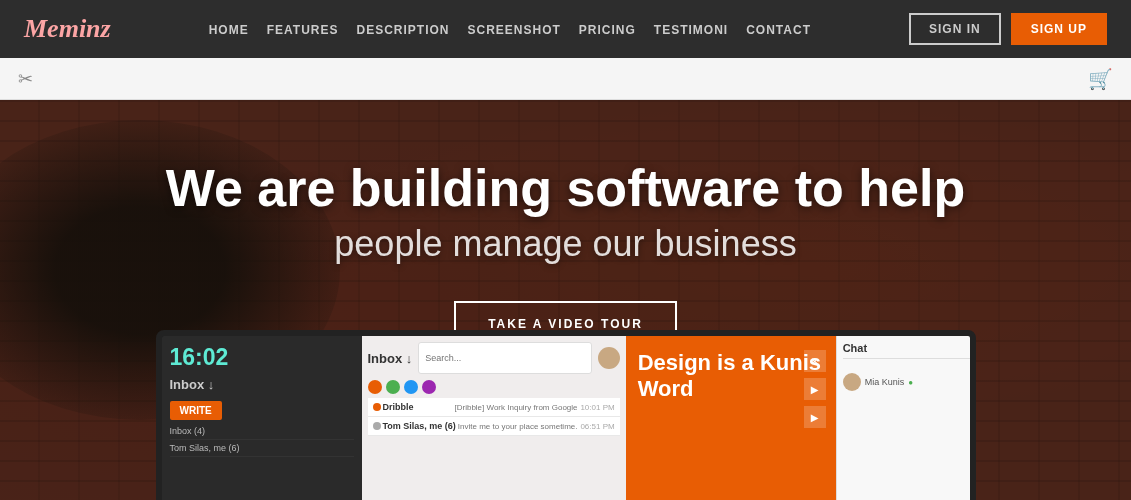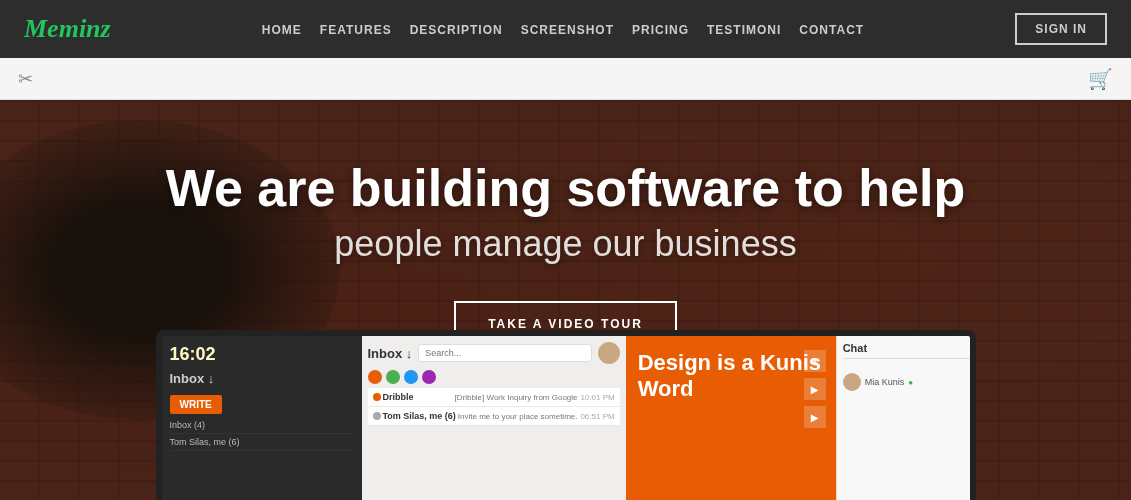--- a/index.html
+++ b/index.html
@@ -17,21 +17,21 @@
       z-index: 10;
     }
     .navbar-logo {
       font-family: Georgia, serif;
       font-style: italic;
       font-size: 26px;
       color: #fff;
       font-weight: bold;
       flex-shrink: 0;
     }
-    .navbar-logo span { color: #22c55e; }
+    .navbar-logo span { color: #fca5a5; }
     .navbar-nav {
       display: flex;
       align-items: center;
       gap: 18px;
       margin: 0 auto;
       list-style: none;
     }
     .navbar-nav a {
       color: #ccc;
       text-decoration: none;
@@ -222,22 +222,22 @@
       display: flex;
     }
     
     .app-left {
       width: 200px;
       background: #2a2a2a;
       flex-shrink: 0;
       padding: 8px;
     }
     .app-time {
-      color: #fef9c3;
-      font-size: 18px;
+      color: #5eead4;
+      font-size: 23px;
       font-weight: bold;
       margin-bottom: 6px;
     }
     .app-inbox-header {
       color: #ccc;
       font-size: 13px;
       font-weight: bold;
       margin-bottom: 8px;
     }
     .app-write-btn {
@@ -267,21 +267,21 @@
     }
     .app-email-header {
       display: flex;
       align-items: center;
       gap: 6px;
       margin-bottom: 6px;
     }
     .app-email-header .title { font-size: 13px; font-weight: bold; color: #333; }
     .app-search {
       flex: 1;
-      height: 18px;
+      height: 32px;
       border: 1px solid #ddd;
       background: #fff;
       border-radius: 3px;
       padding: 0 6px;
       font-size: 9px;
       color: #999;
     }
     .app-avatar-circle {
       width: 22px;
       height: 22px;
@@ -396,20 +396,21 @@
     <li><a href="#">HOME</a></li>
     <li><a href="#">FEATURES</a></li>
     <li><a href="#">DESCRIPTION</a></li>
     <li><a href="#">SCREENSHOT</a></li>
     <li><a href="#">PRICING</a></li>
     <li><a href="#">TESTIMONI</a></li>
     <li><a href="#">CONTACT</a></li>
   </ul>
   <div class="navbar-actions">
     <button class="btn-signin">SIGN IN</button>
+    <button class="btn-signup">SIGN UP</button>
   </div>
 </nav>
 
 <div class="toolbar-strip">
   <div class="tool-icon">✂</div>
   <div class="cart-icon">🛒</div>
 </div>
 
 <div class="hero">
   <div class="hero-bg"></div>

